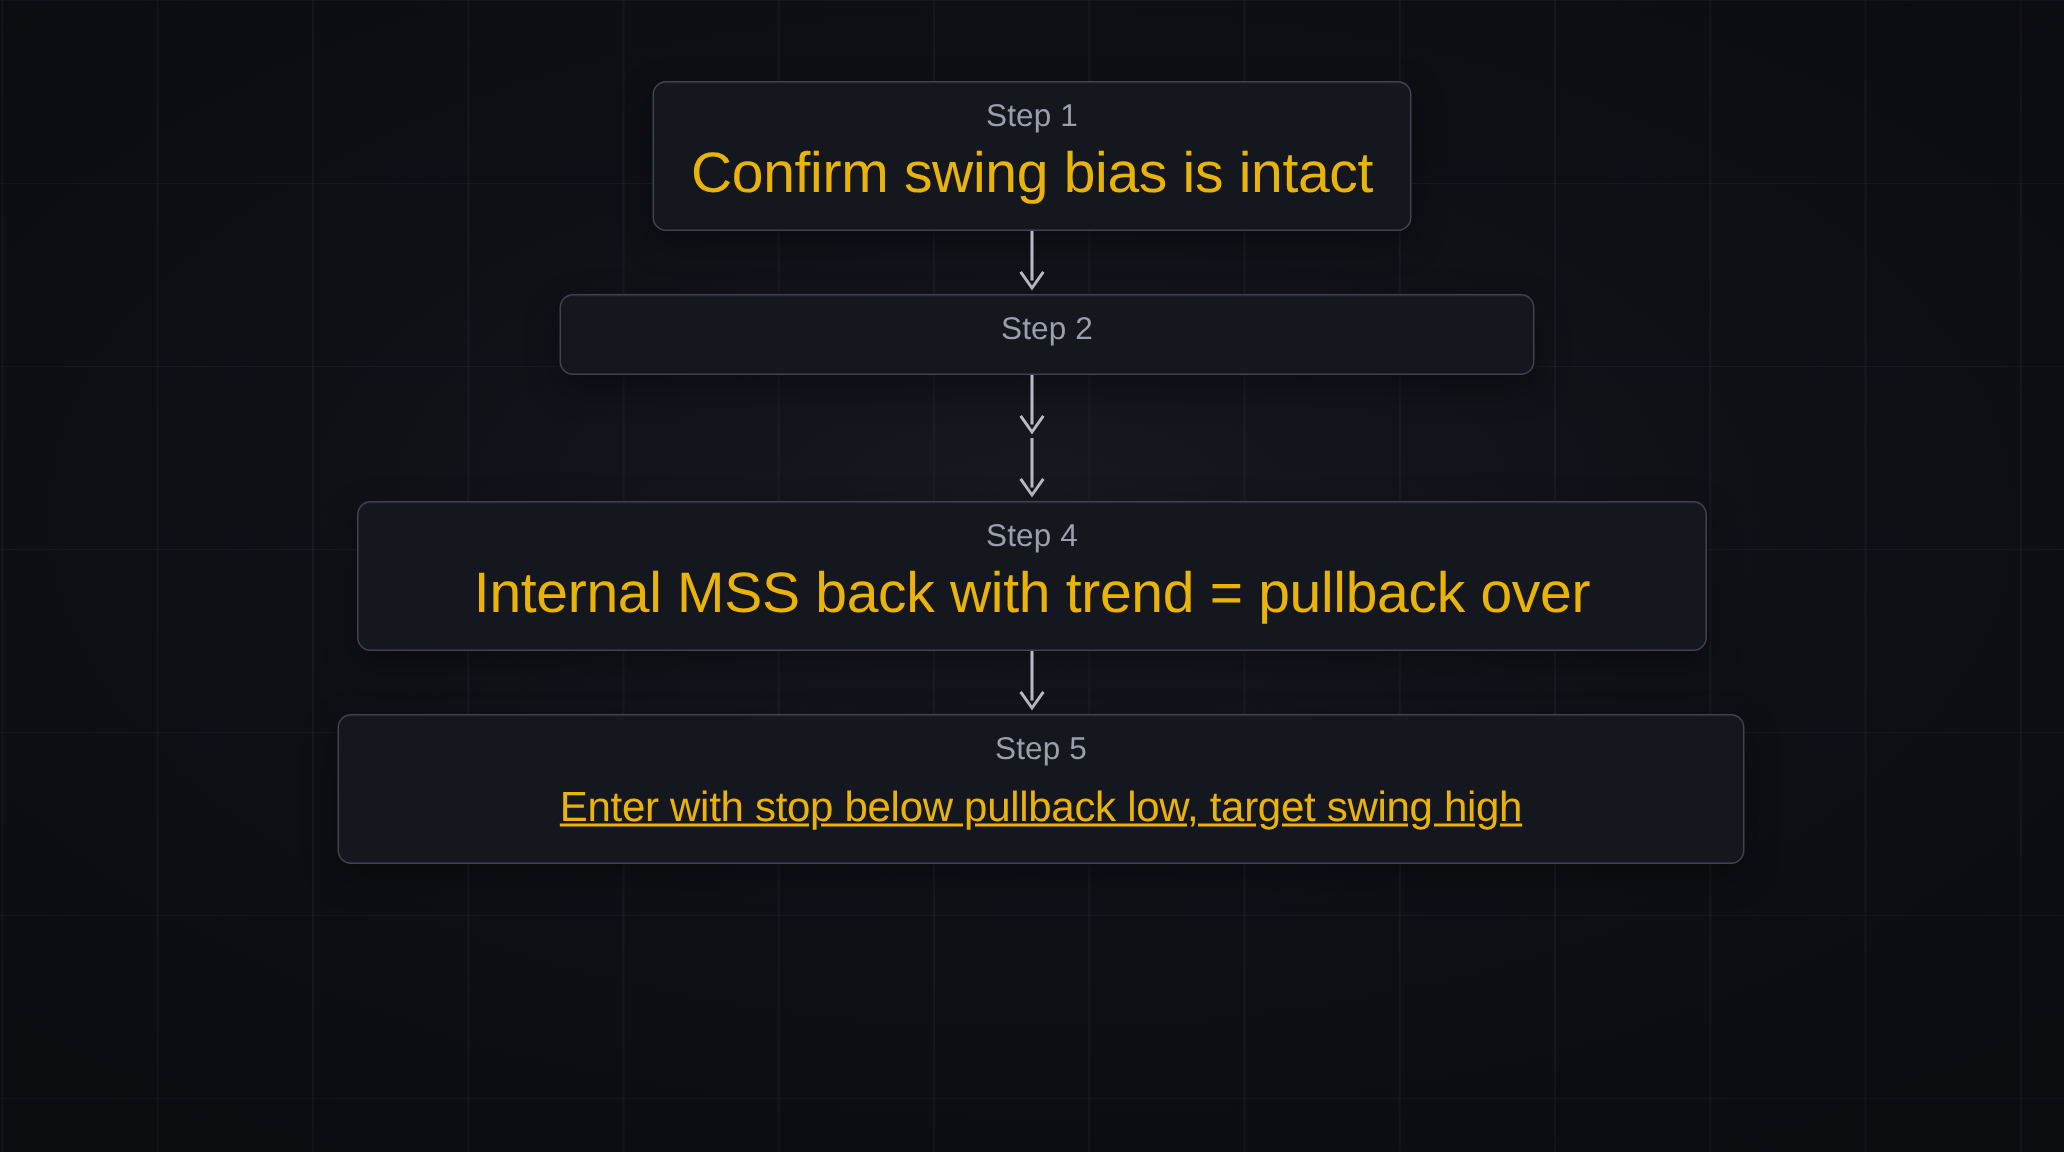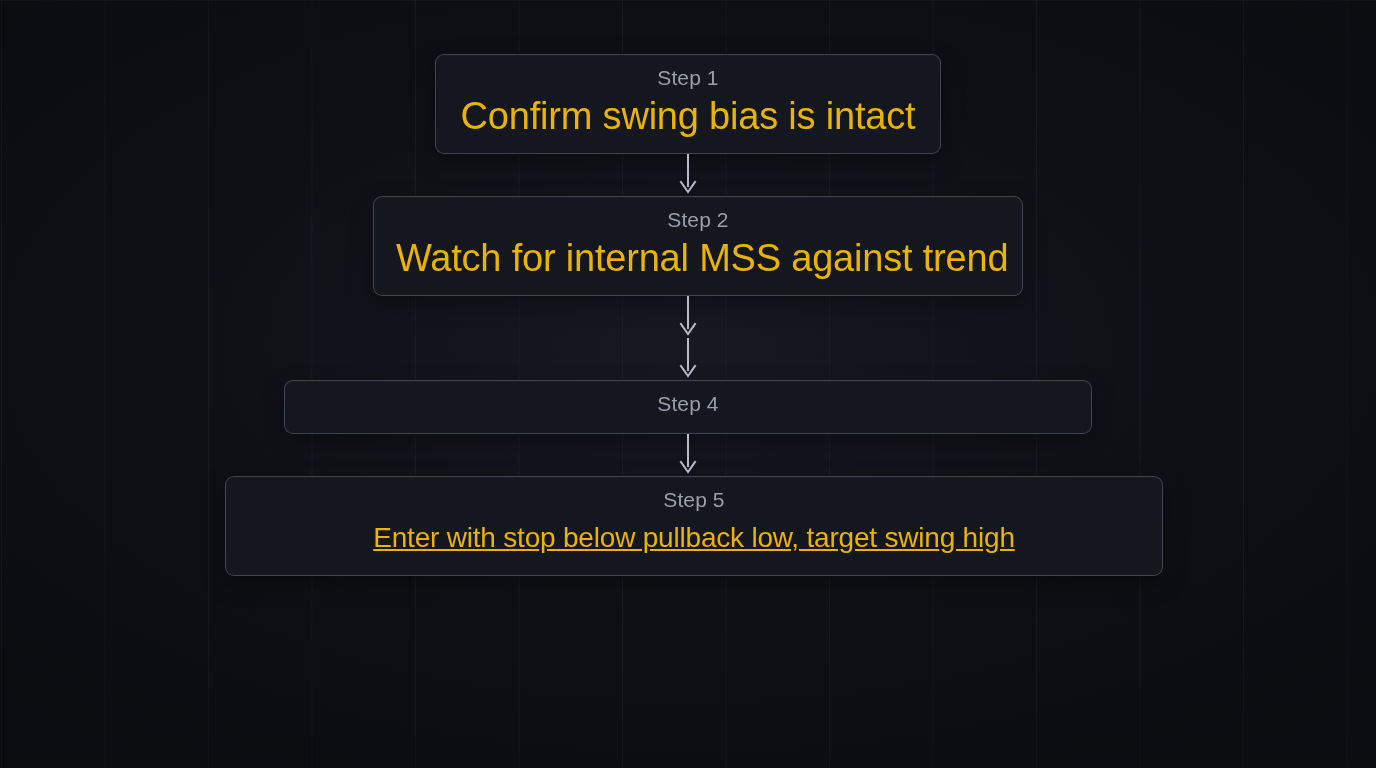--- a/index.html
+++ b/index.html
@@ -90,21 +90,21 @@
     width: 22px;
     height: 42px;
     display: block;
     flex: 0 0 auto;
   }
 
   
   .n1 { width: 506px; }
   .n2 { width: 650px; margin-left: 20px; }
   .n3 { width: 866px; }
-  .n4 { width: 808px; }
+  .n4 { width: 900px; }
   .n5 { width: 938px; margin-left: 12px; }
 
   .n1 .node-text { font-size: 38px; }
   .n2 .node-text { font-size: 38px; }
   .n3 .node-text { font-size: 38px; }
   .n4 .node-text { font-size: 38px; }
   .n5 .node-text { font-size: 28px; text-decoration: underline; }
 </style>
 </head>
 <body>
@@ -121,36 +121,36 @@
       <div class="node-text">Confirm swing bias is intact</div>
     </div>
 
     <svg class="connector" viewBox="0 0 22 42" aria-hidden="true">
       <line x1="11" y1="0" x2="11" y2="33" stroke="#b9bcc7" stroke-width="2"></line>
       <polyline points="4,28 11,38 18,28" fill="none" stroke="#b9bcc7" stroke-width="2" stroke-linecap="square" stroke-linejoin="miter"></polyline>
     </svg>
 
     <div class="node n2">
       <div class="node-step">Step 2</div>
-      <div class="node-text">Watch for internal MSS against trend</div>
     </div>
 
     <svg class="connector" viewBox="0 0 22 42" aria-hidden="true">
       <line x1="11" y1="0" x2="11" y2="33" stroke="#b9bcc7" stroke-width="2"></line>
       <polyline points="4,28 11,38 18,28" fill="none" stroke="#b9bcc7" stroke-width="2" stroke-linecap="square" stroke-linejoin="miter"></polyline>
     </svg>
 
 
     <svg class="connector" viewBox="0 0 22 42" aria-hidden="true">
       <line x1="11" y1="0" x2="11" y2="33" stroke="#b9bcc7" stroke-width="2"></line>
       <polyline points="4,28 11,38 18,28" fill="none" stroke="#b9bcc7" stroke-width="2" stroke-linecap="square" stroke-linejoin="miter"></polyline>
     </svg>
 
     <div class="node n4">
       <div class="node-step">Step 4</div>
+      <div class="node-text">Internal MSS back with trend = pullback over</div>
     </div>
 
     <svg class="connector" viewBox="0 0 22 42" aria-hidden="true">
       <line x1="11" y1="0" x2="11" y2="33" stroke="#b9bcc7" stroke-width="2"></line>
       <polyline points="4,28 11,38 18,28" fill="none" stroke="#b9bcc7" stroke-width="2" stroke-linecap="square" stroke-linejoin="miter"></polyline>
     </svg>
 
     <div class="node n5">
       <div class="node-step">Step 5</div>
       <div class="node-text">Enter with stop below pullback low, target swing high</div>

